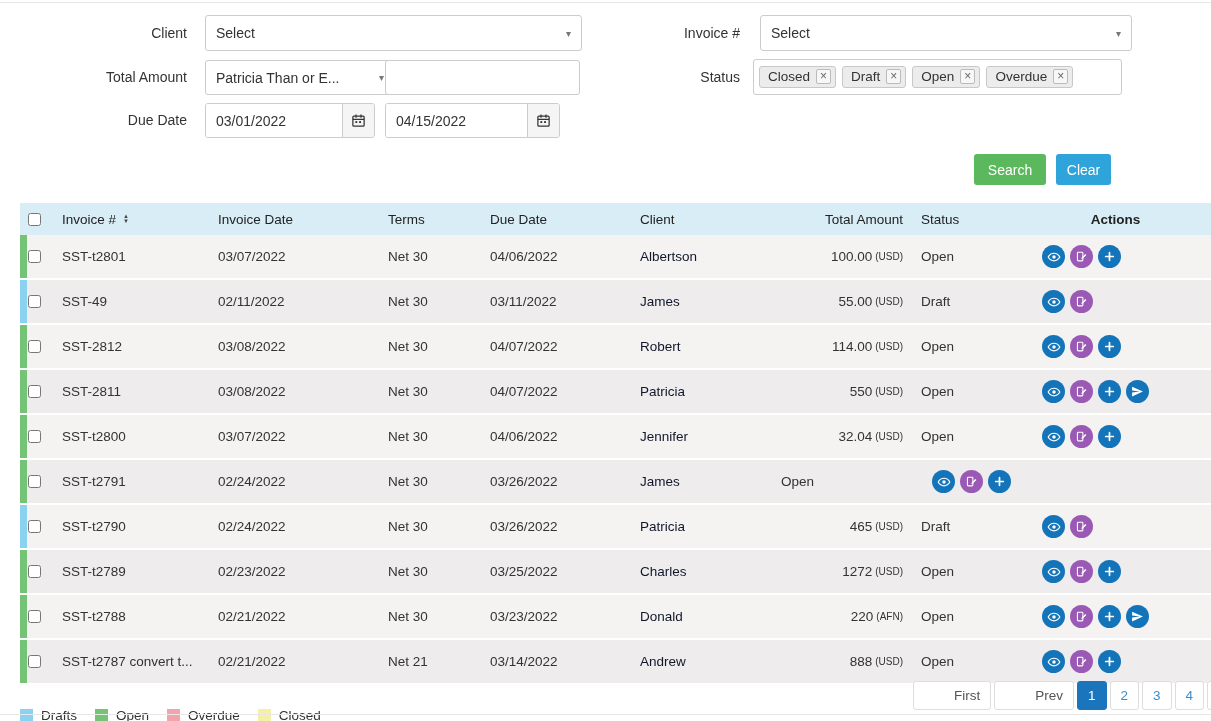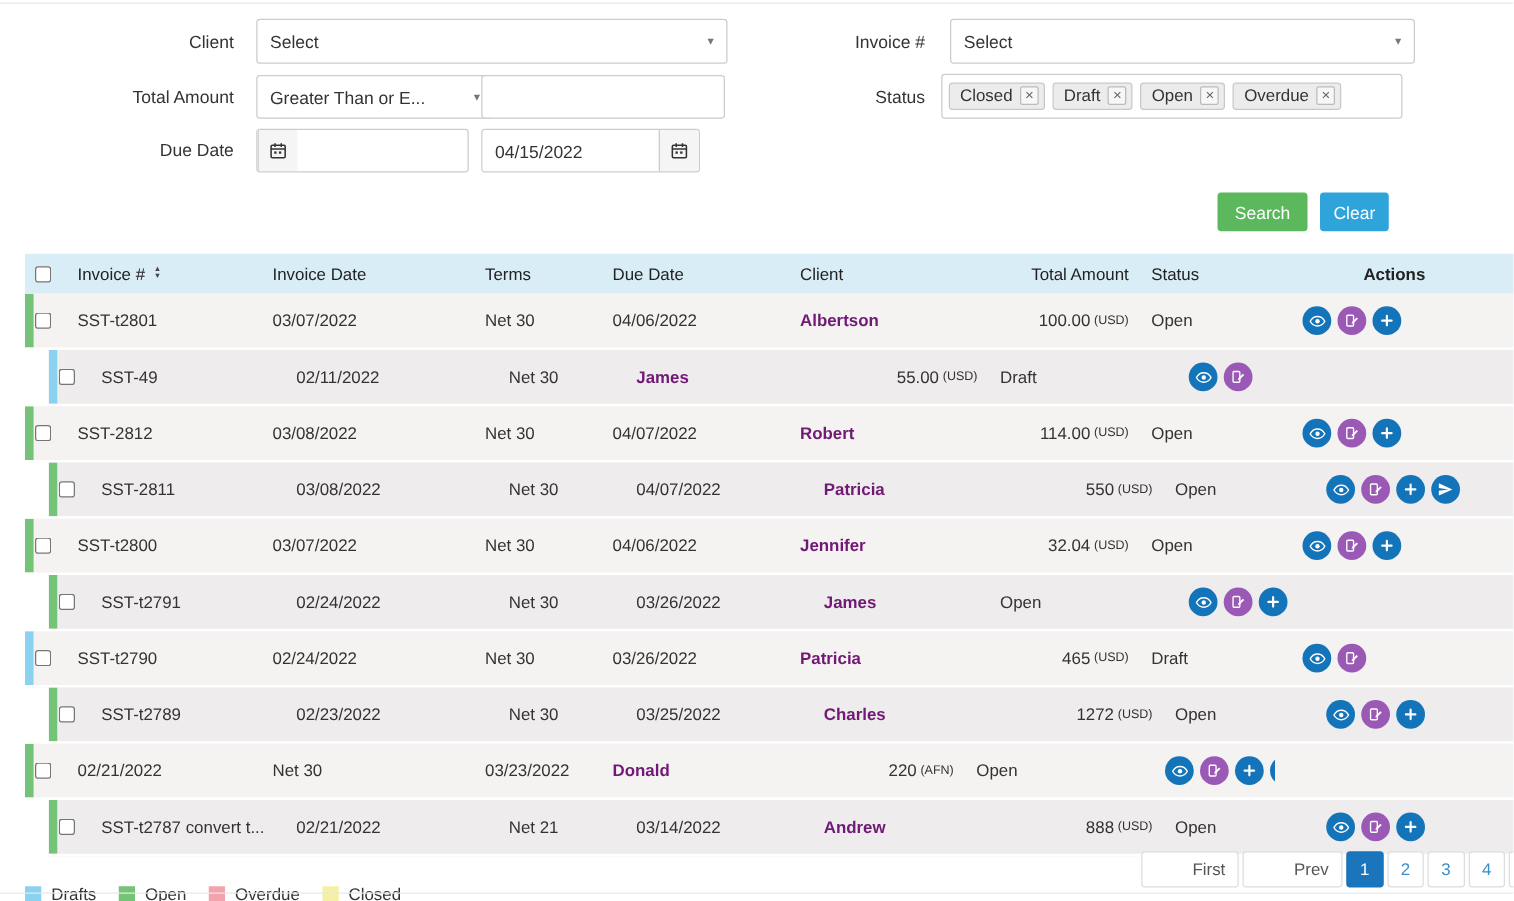--- a/index.html
+++ b/index.html
@@ -18,31 +18,31 @@
   .datewrap input{flex:1;min-width:0;border:none;outline:none;padding:0 10px;font-size:14px;color:#333;font-family:inherit;background:#fff;}
   .cal-btn{width:32px;border:none;border-left:1px solid #ccc;background:#f5f5f5;display:flex;align-items:center;justify-content:center;cursor:pointer;padding:0;}
   .btn{position:absolute;border:none;border-radius:3px;color:#fff;font-size:14px;font-family:inherit;cursor:pointer;}
   .btn.search{left:974px;top:154px;width:72px;height:31px;background:#5cb85c;}
   .btn.clear{left:1056px;top:154px;width:55px;height:31px;background:#2fa4da;}
   .table{position:absolute;left:20px;top:203px;width:1191px;}
   .grid{display:grid;grid-template-columns:7px 35px 156px 170px 102px 150px 130px 140px 110px 1fr;}
   .thead{height:32px;background:#d9edf7;font-size:13.5px;color:#222;}
   .trow{height:43px;border-bottom:2px solid #fff;font-size:13.5px;color:#333;}
   .trow.odd{background:#f5f2f2;}
-  .trow.even{background:#eeecec;margin-left:19px;}
+  .trow.even{background:#eeecec;}
   .cell{display:flex;align-items:center;min-width:0;overflow:hidden;white-space:nowrap;}
   .check-cell{padding-left:1px;}
   .stripe-cell{padding:0;}
   .stripe{display:block;width:7px;height:100%;}
   .amount{justify-content:flex-end;padding-right:7px;}
   .cur{font-size:10px;margin-left:3px;color:#333;}
   .status-col{padding-left:11px;}
   .actions{padding-left:22px;gap:5px;}
   .actions-head{justify-content:center;font-weight:bold;}
-  .client-link{color:#701a75;text-decoration:none;cursor:pointer;font-weight:bold;}
+  .client-link{color:#0f172a;text-decoration:none;cursor:pointer;}
   .action-btn{width:23px;height:23px;border-radius:50%;border:none;display:flex;align-items:center;justify-content:center;cursor:pointer;padding:0;flex:0 0 auto;}
   .sort{display:inline-flex;flex-direction:column;margin-left:7px;cursor:pointer;color:#444;}
   .sort i{font-style:normal;font-size:6px;line-height:5px;}
   input[type=checkbox]{width:13px;height:13px;margin:0;cursor:pointer;}
   .legend{position:absolute;left:20px;top:708px;display:flex;gap:18px;align-items:center;font-size:13.5px;color:#333;}
   .lg-item{display:inline-flex;align-items:center;}
   .lg-sq{width:13px;height:13px;margin-right:8px;display:inline-block;}
   .pagination{position:absolute;left:913px;top:681px;display:flex;gap:3px;align-items:center;}
   .pages{display:flex;gap:3px;}
   .pg{border:1px solid #ddd;background:#fff;color:#3a8fc7;font-size:13.5px;font-family:inherit;padding:6px 10px;border-radius:3px;cursor:pointer;}
@@ -56,27 +56,28 @@
   <div class="divider" style="top:2px"></div>
 
   <div class="flabel" style="top:25px">Client</div>
   <div class="select" style="left:205px;top:15px;width:355px;height:34px">
     <span>Select</span>
     <span class="caret">▾</span>
   </div>
 
   <div class="flabel" style="top:69px">Total Amount</div>
   <div class="select" style="left:205px;top:60px;width:168px;height:33px">
-    <span>Greater Than or E...</span>
+    <span>Patricia Than or E...</span>
     <span class="caret">▾</span>
   </div>
   <input class="tinput" style="left: 385px; top: 60px; width: 173px; height: 33px;" value="">
 
   <div class="flabel" style="top:112px">Due Date</div>
   <div class="datewrap" style="left:205px;top:103px;width:168px;height:33px">
+    <input value="03/01/2022" style="">
     <button class="cal-btn">
       <svg width="15" height="15" viewBox="0 0 24 24">
           <rect x="3" y="5" width="18" height="16" rx="1.5" fill="none" stroke="#333" stroke-width="2"></rect>
           <path d="M3 10h18" stroke="#333" stroke-width="2"></path>
           <path d="M8 2.5v5M16 2.5v5" stroke="#333" stroke-width="2"></path>
           <rect x="7" y="13" width="3" height="3" fill="#333"></rect>
           <rect x="13" y="13" width="3" height="3" fill="#333"></rect>
         </svg>
     </button>
   </div>
@@ -186,20 +187,21 @@
         <div class="grid trow even">
     <div class="cell stripe-cell">
             <span class="stripe" style="background: rgb(138, 210, 240);"></span>
           </div>
     <div class="cell check-cell">
             <input type="checkbox" style="">
           </div>
     <div class="cell">SST-49</div>
     <div class="cell">02/11/2022</div>
     <div class="cell">Net 30</div>
+    <div class="cell">03/11/2022</div>
     <div class="cell">
             <a class="client-link">James</a>
           </div>
     <div class="cell amount">
       <span>55.00</span>
       <span class="cur">(USD)</span>
     </div>
     <div class="cell status-col">Draft</div>
     <div class="cell actions">
             <button class="action-btn" style="background: rgb(19, 116, 185);">
@@ -446,20 +448,21 @@
             </button>
           </div>
   </div>
         <div class="grid trow odd">
     <div class="cell stripe-cell">
             <span class="stripe" style="background: rgb(116, 195, 119);"></span>
           </div>
     <div class="cell check-cell">
             <input type="checkbox" style="">
           </div>
+    <div class="cell">SST-t2788</div>
     <div class="cell">02/21/2022</div>
     <div class="cell">Net 30</div>
     <div class="cell">03/23/2022</div>
     <div class="cell">
             <a class="client-link">Donald</a>
           </div>
     <div class="cell amount">
       <span>220</span>
       <span class="cur">(AFN)</span>
     </div>

